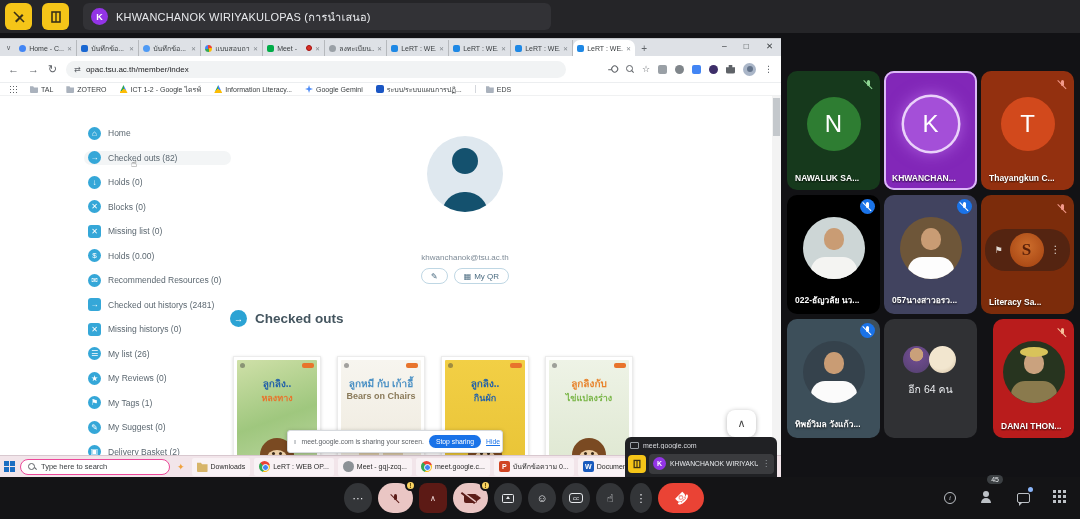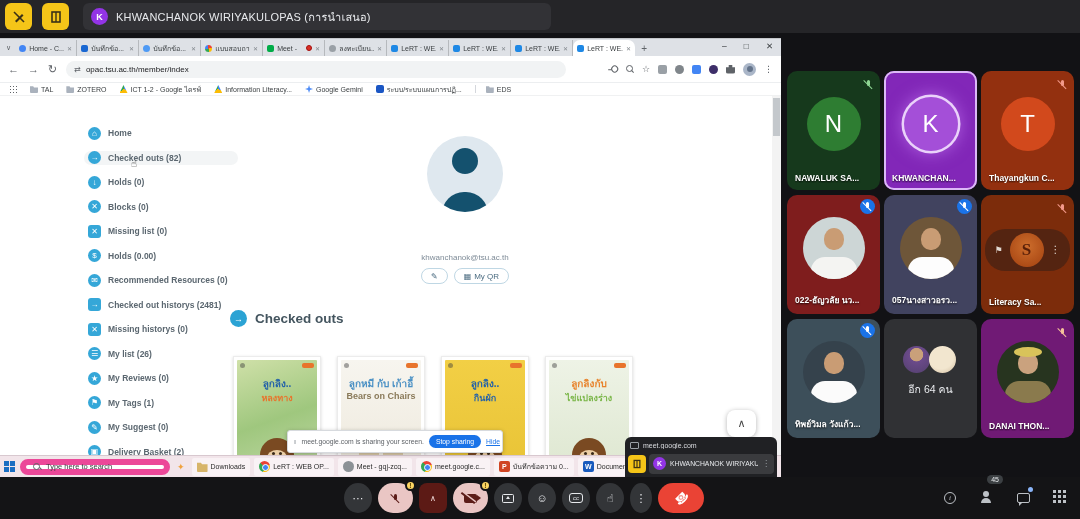--- a/index.html
+++ b/index.html
@@ -75,21 +75,21 @@
   .bi-app-blue{background:#1a56c4;border-radius:2px;}
 
   
   .content{flex:1;position:relative;background:#fff;overflow:hidden;}
   #sidebar{position:absolute;left:84px;top:30px;display:flex;flex-direction:column;gap:10.5px;list-style:none;margin:0;padding:0;}
   .side-item{display:flex;align-items:center;gap:7px;height:14px;padding:2px 10px 2px 4px;border-radius:12px;}
   .side-item.active{background:#f3f5f6;}
   .s-ico{width:13px;height:13px;color:#fff;font-size:8px;display:flex;align-items:center;justify-content:center;flex:none;background:#35a7d8;}
   .s-ico.ci{border-radius:50%;}
   .s-ico.sq{border-radius:3px;}
-  .s-label{font-size:8.5px;color:#5b6770;white-space:nowrap;font-weight:bold;}
+  .s-label{font-size:8.5px;color:#5b6770;white-space:nowrap;}
   .cursor-hand{position:absolute;left:131px;top:62px;font-size:10px;color:#1b1b1b;text-shadow:0 0 2px #fff;}
 
   .profile-avatar{position:absolute;left:427px;top:40px;width:76px;height:76px;border-radius:50%;background:#dfe8ef;overflow:hidden;}
   .profile-avatar::before{content:"";position:absolute;left:25px;top:12px;width:26px;height:26px;border-radius:50%;background:#14516e;}
   .profile-avatar::after{content:"";position:absolute;left:15px;bottom:-10px;width:46px;height:30px;border-radius:22px 22px 0 0;background:#14516e;}
   .welcome{position:absolute;left:200px;top:131px;width:530px;text-align:center;font-size:15px;color:#46565f;font-weight:500;}
   .email{position:absolute;left:200px;top:157px;width:530px;text-align:center;font-size:8px;color:#7e8b97;}
   .profile-btns{position:absolute;left:200px;top:172px;width:530px;display:flex;justify-content:center;gap:6px;}
   .pbtn{height:16px;border:1px solid #bfd7e4;border-radius:9px;background:#fff;display:flex;align-items:center;gap:3px;
         padding:0 9px;font-size:8px;color:#4a6b80;}
@@ -121,21 +121,21 @@
                 border-radius:3px;box-shadow:0 1px 4px rgba(0,0,0,.25);display:flex;align-items:center;gap:5px;padding:0 6px;z-index:30;}
   .sb-ico{font-size:6px;color:#9aa0a6;}
   .sb-text{font-size:6.8px;color:#5f6368;white-space:nowrap;}
   .sb-stop{background:#1a73e8;color:#fff;font-size:6.8px;padding:3px 7px;border-radius:10px;white-space:nowrap;}
   .sb-hide{color:#1a73e8;font-size:6.8px;text-decoration:underline;}
 
   
   .taskbar{height:22px;background:rgba(242,228,233,.97);border-top:1px solid #d8c8cf;display:flex;align-items:center;padding:0 4px;gap:5px;}
   .win-logo{width:11px;height:11px;display:grid;grid-template-columns:5px 5px;grid-template-rows:5px 5px;gap:1px;}
   .win-logo i{background:#1b6ec2;}
-  .search-pill{width:150px;height:16px;background:#fff;border:6px solid #ec4899;border-radius:9px;display:flex;align-items:center;gap:5px;padding:0 7px;}
+  .search-pill{width:150px;height:16px;background:#fff;border:1px solid #ec4899;border-radius:9px;display:flex;align-items:center;gap:5px;padding:0 7px;}
   .search-text{font-size:7.5px;color:#3c4043;white-space:nowrap;}
   .spark{font-size:9px;color:#f0a13c;margin:0 2px;}
   #task-items{display:flex;gap:4px;align-items:center;}
   .task-item{display:flex;align-items:center;gap:3px;height:18px;background:rgba(255,255,255,.5);border-radius:2px;padding:0 5px;}
   .ti-ico{width:11px;height:11px;flex:none;display:flex;align-items:center;justify-content:center;font-size:7px;color:#fff;font-weight:bold;}
   .ti-downloads{background:#d7b56a;border-radius:1px;clip-path:polygon(0 15%,40% 15%,50% 30%,100% 30%,100% 100%,0 100%);}
   .ti-chrome{border-radius:50%;background:conic-gradient(from -45deg,#ea4335 0 33%,#fbbc05 0 66%,#34a853 0);position:relative;}
   .ti-chrome::after{content:"";position:absolute;left:3px;top:3px;width:5px;height:5px;border-radius:50%;background:#4285f4;border:1px solid #fff;}
   .ti-meet-gray{background:#8c9196;border-radius:50%;}
   .ti-ppt{background:#d04423;border-radius:2px;}
@@ -606,21 +606,21 @@
       <div class="ptile" style="background: rgb(147, 48, 15);">
     <span class="mic red"><i class="mic-draw"></i></span>
     <div class="pt-letter">
       <span class="pl-circle" style="background: rgb(210, 73, 28);">
             <b class="pl-char">T</b>
           </span>
     </div>
 
     <div class="pt-name">Thayangkun C...</div>
   </div>
-      <div class="ptile" style="background: #7f1d1d;">
+      <div class="ptile" style="background: #000000;">
     <span class="mic blue">
           <i class="mic-draw"></i>
         </span>
 
     <div class="pt-photo">
       <div class="pic photo-1"></div>
     </div>
 
     <div class="pt-name">022-ธัญวลัย นว...</div>
   </div>
@@ -661,21 +661,21 @@
   </div>
       <div class="ptile" style="background: rgb(48, 49, 52);">
 
     <div class="pt-overflow">
       <span class="ov-av a"></span>
       <span class="ov-av b"></span>
       <div class="ov-label">อีก 64 คน</div>
     </div>
 
   </div>
-      <div class="ptile" style="background: #701a75;">
+      <div class="ptile" style="background: #b91c1c; margin-left: 12px;">
     <span class="mic orange"><i class="mic-draw"></i></span>
 
     <div class="pt-photo">
       <div class="pic photo-4">
             <i class="pic-hat"></i>
           </div>
     </div>
 
     <div class="pt-name">DANAI THON...</div>
   </div>

